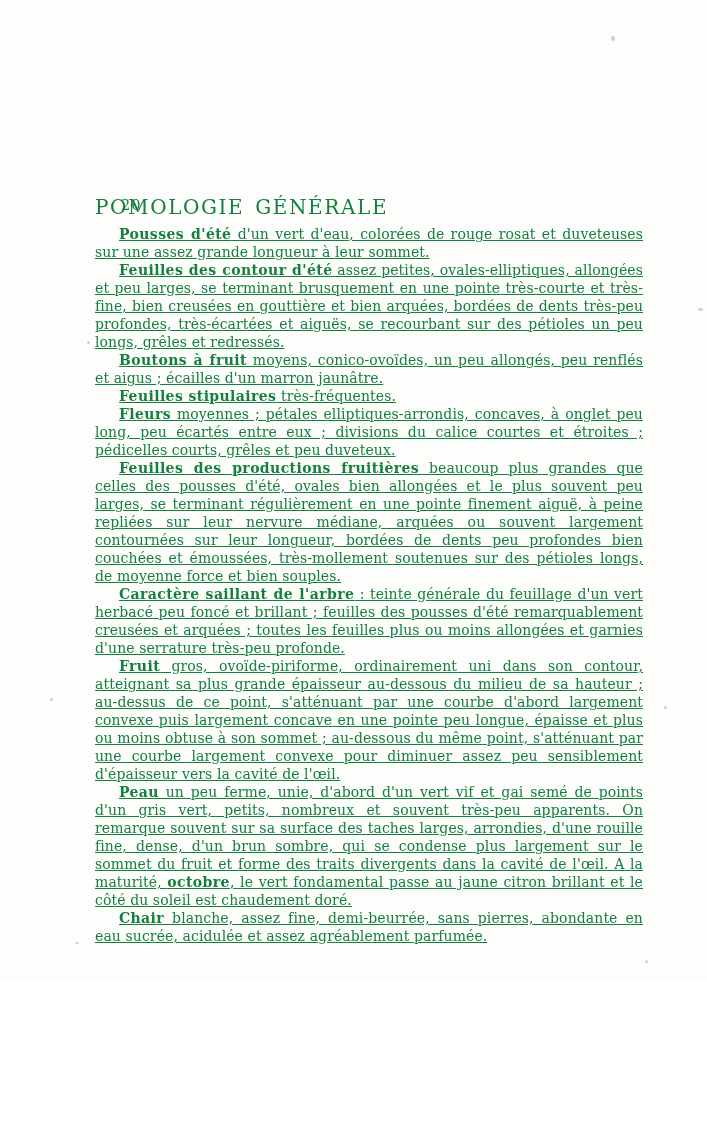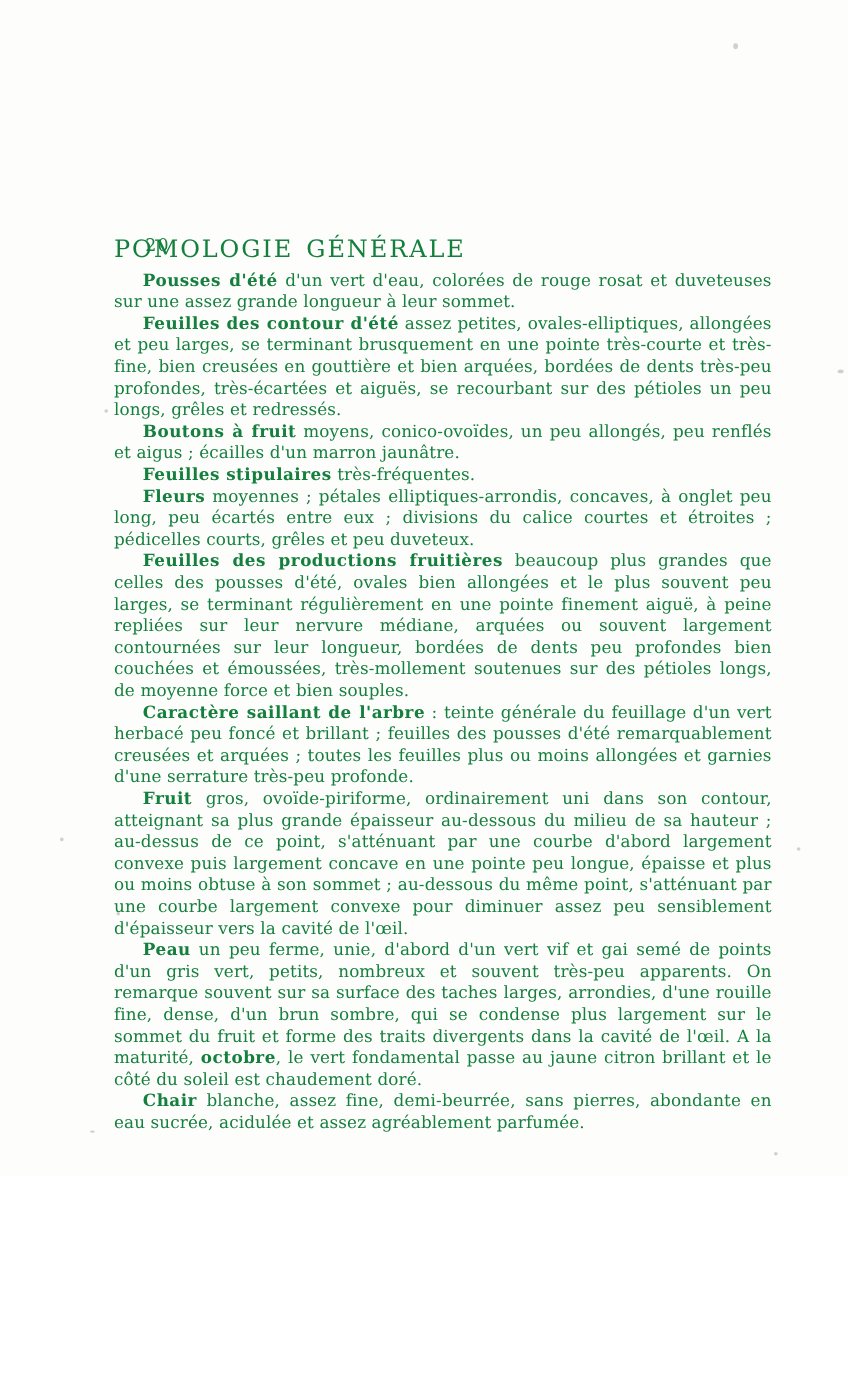--- a/index.html
+++ b/index.html
@@ -32,20 +32,21 @@
   }
   .running-head {
     text-align: left;
     font-size: 20px;
     letter-spacing: 1.6px;
     word-spacing: 3px;
     margin-top: 39px;
   }
   .body-text {
     width: 548px;
+    text-decoration: underline;
   }
   .para {
     margin: 0;
     font-size: 14px;
     line-height: 18px;
     text-align: justify;
     text-indent: 24px;
     letter-spacing: 0.1px;
   }
   .lead {

